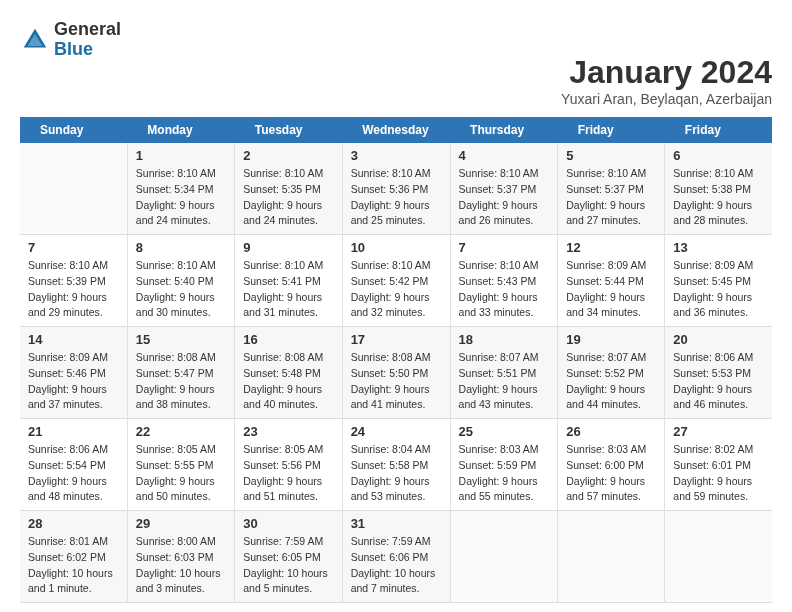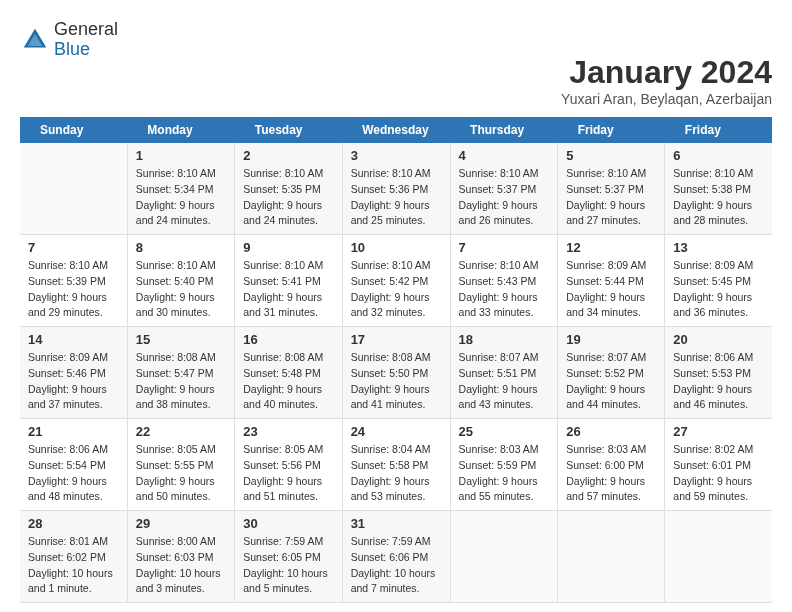--- a/index.html
+++ b/index.html
@@ -16,21 +16,21 @@
       align-items: flex-start;
       margin-bottom: 10px;
     }
     .logo {
       display: flex;
       align-items: center;
       gap: 4px;
     }
     .logo-text {
       font-size: 18px;
-      font-weight: normal;
+      font-weight: bold;
       color: #333;
       line-height: 1.1;
     }
     .logo-blue { color: #1a6fa8; }
     .logo-icon {
       width: 30px;
       height: 30px;
     }
     .title-block {
       text-align: right;

